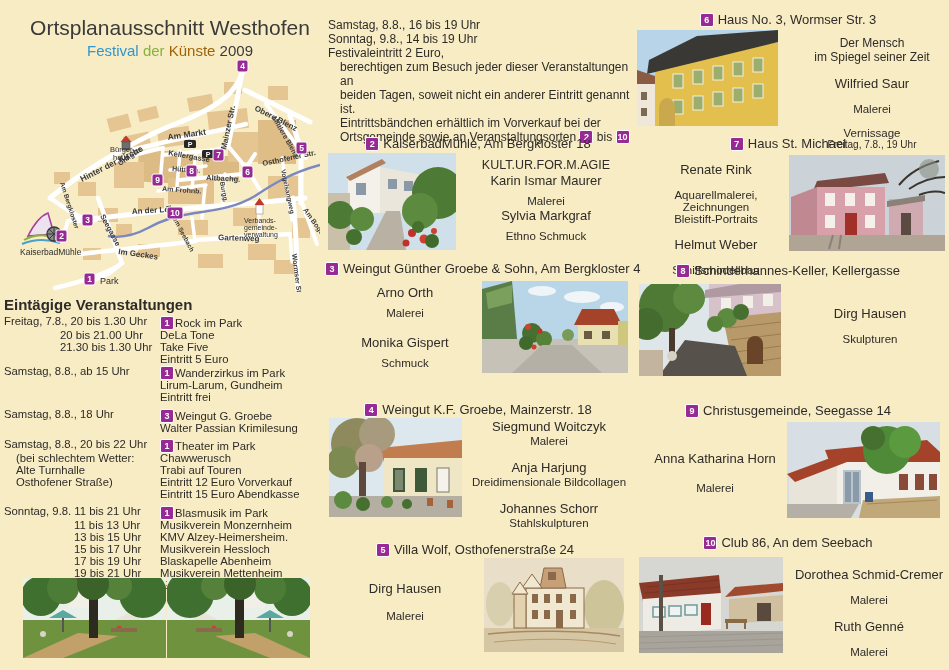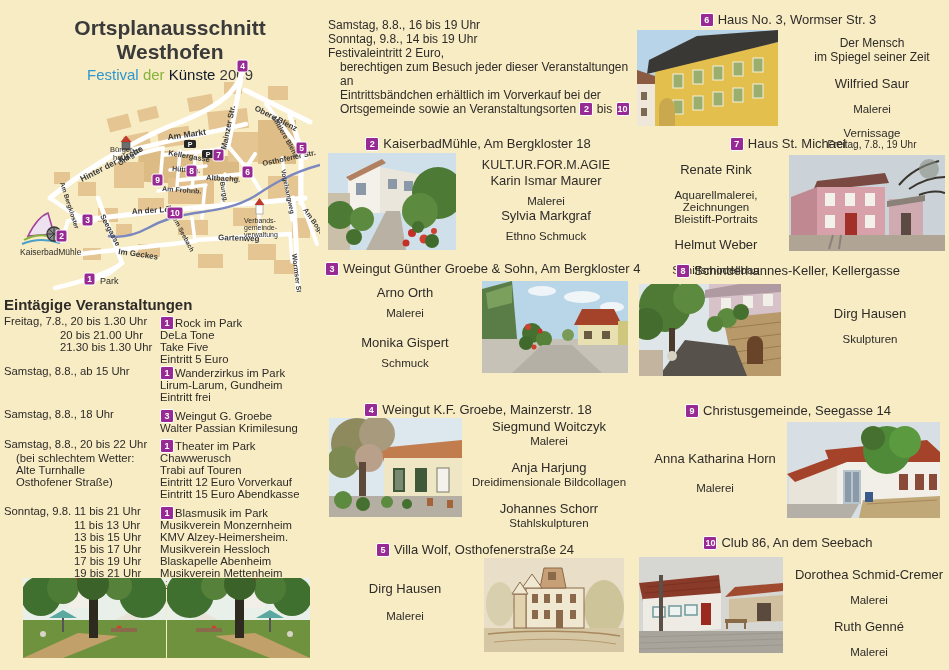--- a/index.html
+++ b/index.html
@@ -1,22 +1,22 @@
 <!DOCTYPE html>
 <html><head>
 <meta charset="utf-8">
 <style>
   html,body{margin:0;padding:0}
   body{position:relative;width:949px;height:670px;background:#f8ecc5;
        font-family:"Liberation Sans",sans-serif;color:#2e2b28;overflow:hidden}
   .abs{position:absolute}
   
-  .title{font-size:21px;font-weight:bold;color:#3a3a3a;text-align:center;width:300px}
+  .title{font-size:21px;font-weight:normal;color:#3a3a3a;text-align:center;width:300px}
   .subtitle{font-size:15px;text-align:center;width:300px;margin-top:2px}
-  .sub-blue{color:#2f96cf}.sub-green{color:#86b33e}.sub-purple{color:#0f172a}.sub-dark{color:#3a3a3a}
+  .sub-blue{color:#2f96cf}.sub-green{color:#86b33e}.sub-purple{color:#a16207}.sub-dark{color:#3a3a3a}
   
   .bdg{display:inline-block;background:#982a95;color:#fff;font-weight:bold;font-size:9px;
        line-height:12px;min-width:10px;padding:0 1px;text-align:center;border-radius:2px;
        vertical-align:1px;border:1px solid #fff}
   
   .sched-head{font-size:15px;font-weight:bold;margin-bottom:3px}
   .sched{display:grid;grid-template-columns:156px 146px;font-size:11.3px;line-height:11.9px}
   .sched .gap{grid-column:1/3;height:5px}
   .t-ind1{padding-left:56px}.t-ind2{padding-left:12px}.t-ind3{padding-left:70px}
   .ev .bdg{margin-right:1px}
@@ -316,20 +316,21 @@
   </g>
 </svg>
   </span>
 
 <div class="abs" style="left:328px;top:18px;width:304px">
   <div class="twoday">
     <div>Samstag, 8.8., 16 bis 19 Uhr</div>
     <div>Sonntag, 9.8., 14 bis 19 Uhr</div>
     <div>Festivaleintritt 2 Euro,</div>
     <div class="ind">berechtigen zum Besuch jeder dieser  Veranstaltungen an</div>
+    <div class="ind">beiden Tagen, soweit nicht ein anderer Eintritt genannt ist.</div>
     <div class="ind">Eintrittsbändchen erhältlich im Vorverkauf bei der</div>
     <div class="ind">
       <span>Ortsgemeinde sowie an Veranstaltungsorten</span>
       <span class="bdg">2</span>
       <span>bis</span>
       <span class="bdg">10</span>
     </div>
   </div>
 </div>
 

